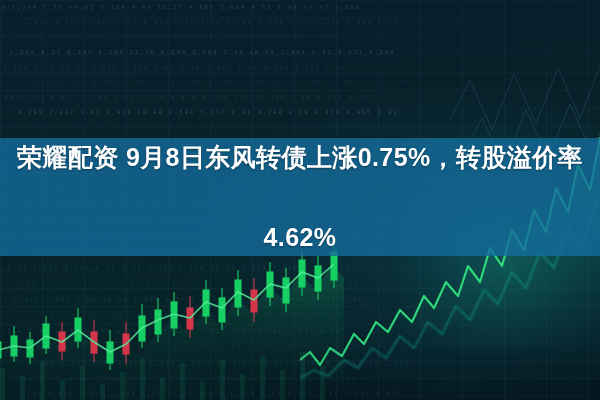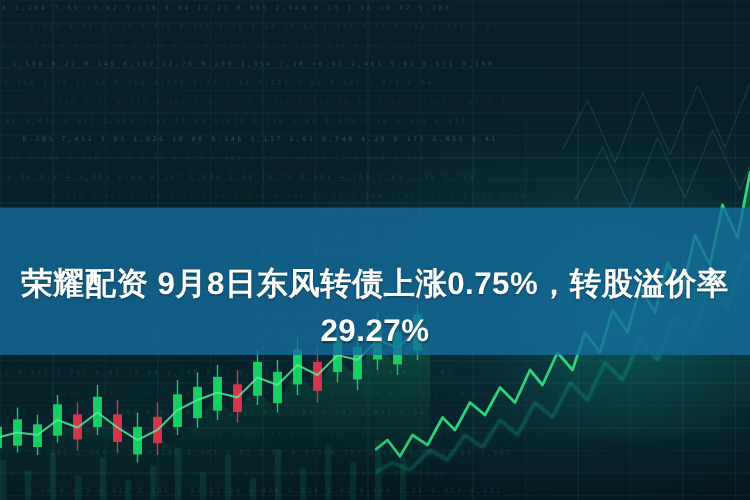--- a/index.html
+++ b/index.html
@@ -98,24 +98,23 @@
   .headline-band {
     position: absolute;
     left: 0;
     top: 138px;
     width: 600px;
     height: 118px;
     background: rgba(20, 108, 155, 0.80);
     display: flex;
     flex-direction: column;
     align-items: center;
-    justify-content: flex-end;
+    justify-content: space-between;
     box-sizing: border-box;
     padding: 0 4px;
-    margin-top: 28px;
   }
   .headline-line {
     color: #ffffff;
     font-size: 25px;
     font-weight: bold;
     line-height: 38px;
     letter-spacing: 0.4px;
     text-align: center;
     white-space: nowrap;
     text-shadow: 0 1px 2px rgba(0,0,0,0.35);
@@ -285,16 +284,16 @@
       <path d="M4,112 L20,108 L36,110 L52,98 L68,104 L84,92 L100,104 L116,114 L132,106
                L148,90 L164,82 L180,76 L196,80 L212,64 L228,70 L244,54 L260,62
                L276,46 L292,50 L308,34 L324,40 L340,26" fill="none" stroke="#5cffa2" stroke-width="1.6" opacity="0.85"></path>
     </svg>
   </div>
 
   <div class="bg-haze"></div>
 
   <div class="headline-band">
     <div class="headline-line l1">荣耀配资 9月8日东风转债上涨0.75%，转股溢价率</div>
-    <div class="headline-line l2">29.27%</div>
+    <div class="headline-line l2">4.62%</div>
   </div>
 
 </div>
 
 </body></html>

